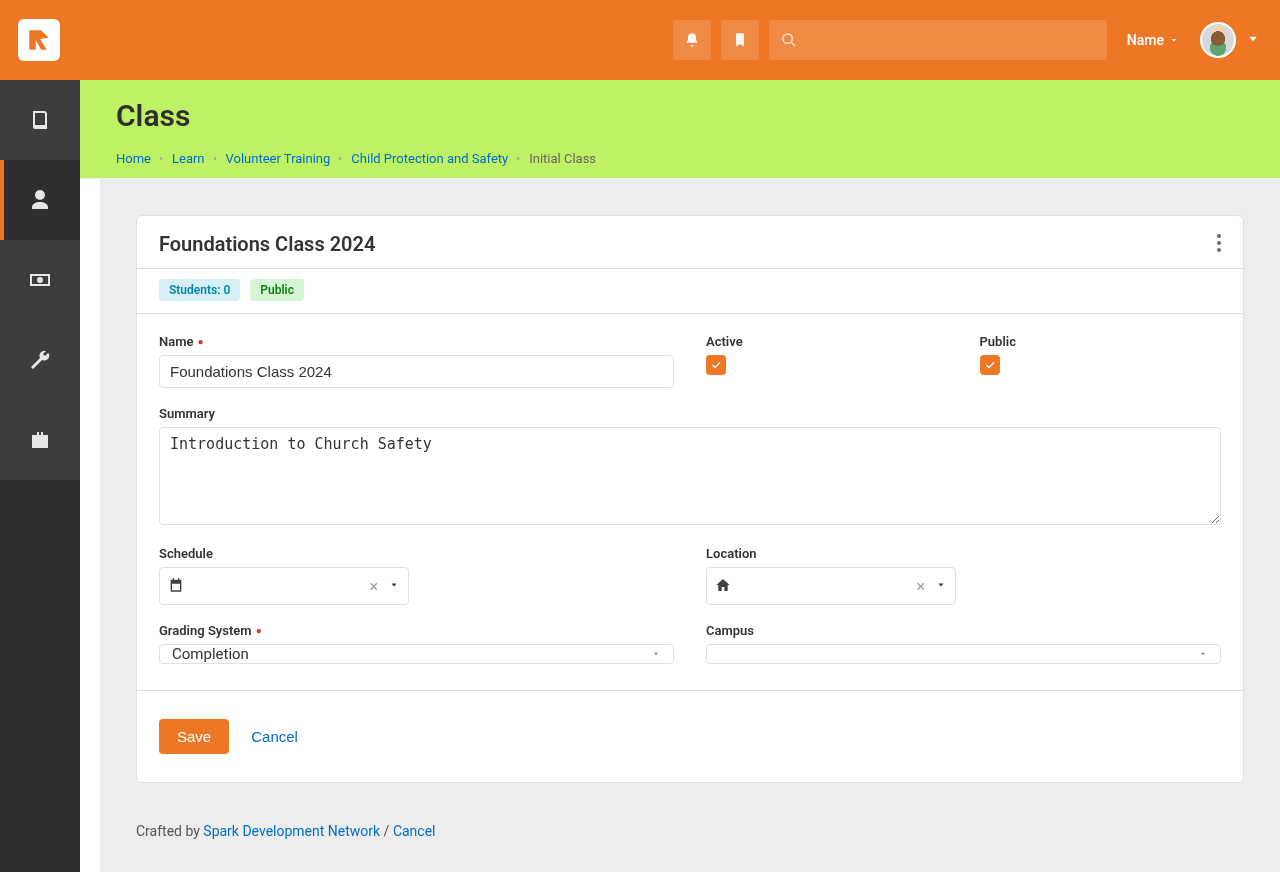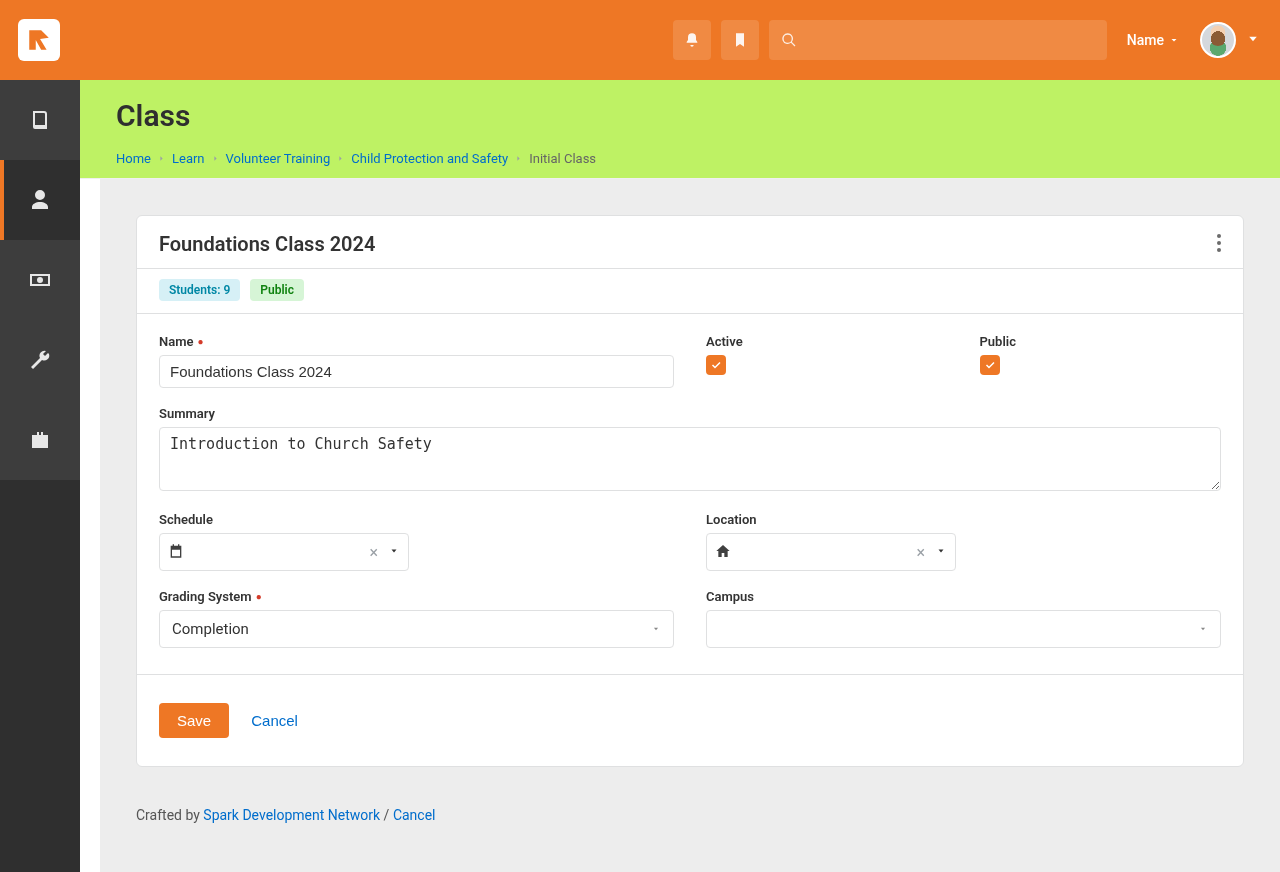--- a/index.html
+++ b/index.html
@@ -153,42 +153,42 @@
   .form-input, .form-textarea {
     width:100%;
     border:1px solid var(--border);
     border-radius:4px;
     padding:7px 10px;
     font-size:15px;
     color:#333;
     background:#fff;
     outline:none;
   }
-  .form-textarea { height:64px; resize:vertical; }
+  .form-textarea { height:98px; resize:vertical; }
 
   .chk {
     width:20px; height:20px; border-radius:4px;
     background:var(--orange);
     display:flex; align-items:center; justify-content:center;
     cursor:pointer;
   }
   .chk svg { width:12px; height:12px; stroke:#fff; stroke-width:3; fill:none; }
 
   .picker {
     display:flex; align-items:center; border:1px solid var(--border); border-radius:4px;
     height:38px; width:250px; padding:0 8px; gap:8px; background:#fff;
   }
   .picker .pic-ico svg { width:16px; height:16px; fill:#404040; }
   .picker .fill { flex:1; }
   .picker .clear { color:#9aa0a6; font-size:16px; cursor:pointer; padding:0 2px;}
   .picker .caret svg { width:12px; height:12px; fill:#333; }
 
   .select {
     display:flex; align-items:center; justify-content:space-between;
-    border:1px solid var(--border); border-radius:4px; height:38px; padding:0 12px;
+    border:1px solid var(--border); border-radius:4px; height:20px; padding:0 12px;
     background:#fff; cursor:pointer; font-size:15px;gap:38px;
   }
   .select .caret svg { width:10px; height:10px; fill:#888; }
 
   .panel-foot {
     border-top:1px solid var(--border);
     padding:28px 22px;
     display:flex; align-items:center; gap:22px;
   }
   .btn-primary {
@@ -303,21 +303,21 @@
           <h2>Foundations Class 2024</h2>
           <div class="menu">
             <svg viewBox="0 0 4 18">
                 <circle cx="2" cy="2" r="2"></circle>
                 <circle cx="2" cy="9" r="2"></circle>
                 <circle cx="2" cy="16" r="2"></circle>
               </svg>
           </div>
         </div>
         <div class="panel-badges">
-          <span class="badge students">Students: 9</span>
+          <span class="badge students">Students: 0</span>
           <span class="badge public">Public</span>
         </div>
 
         <div class="panel-body">
 
           <div class="row">
             <div class="col half">
               <div class="form-label">
                 <span>Name</span>
                   <span class="req">●</span>

